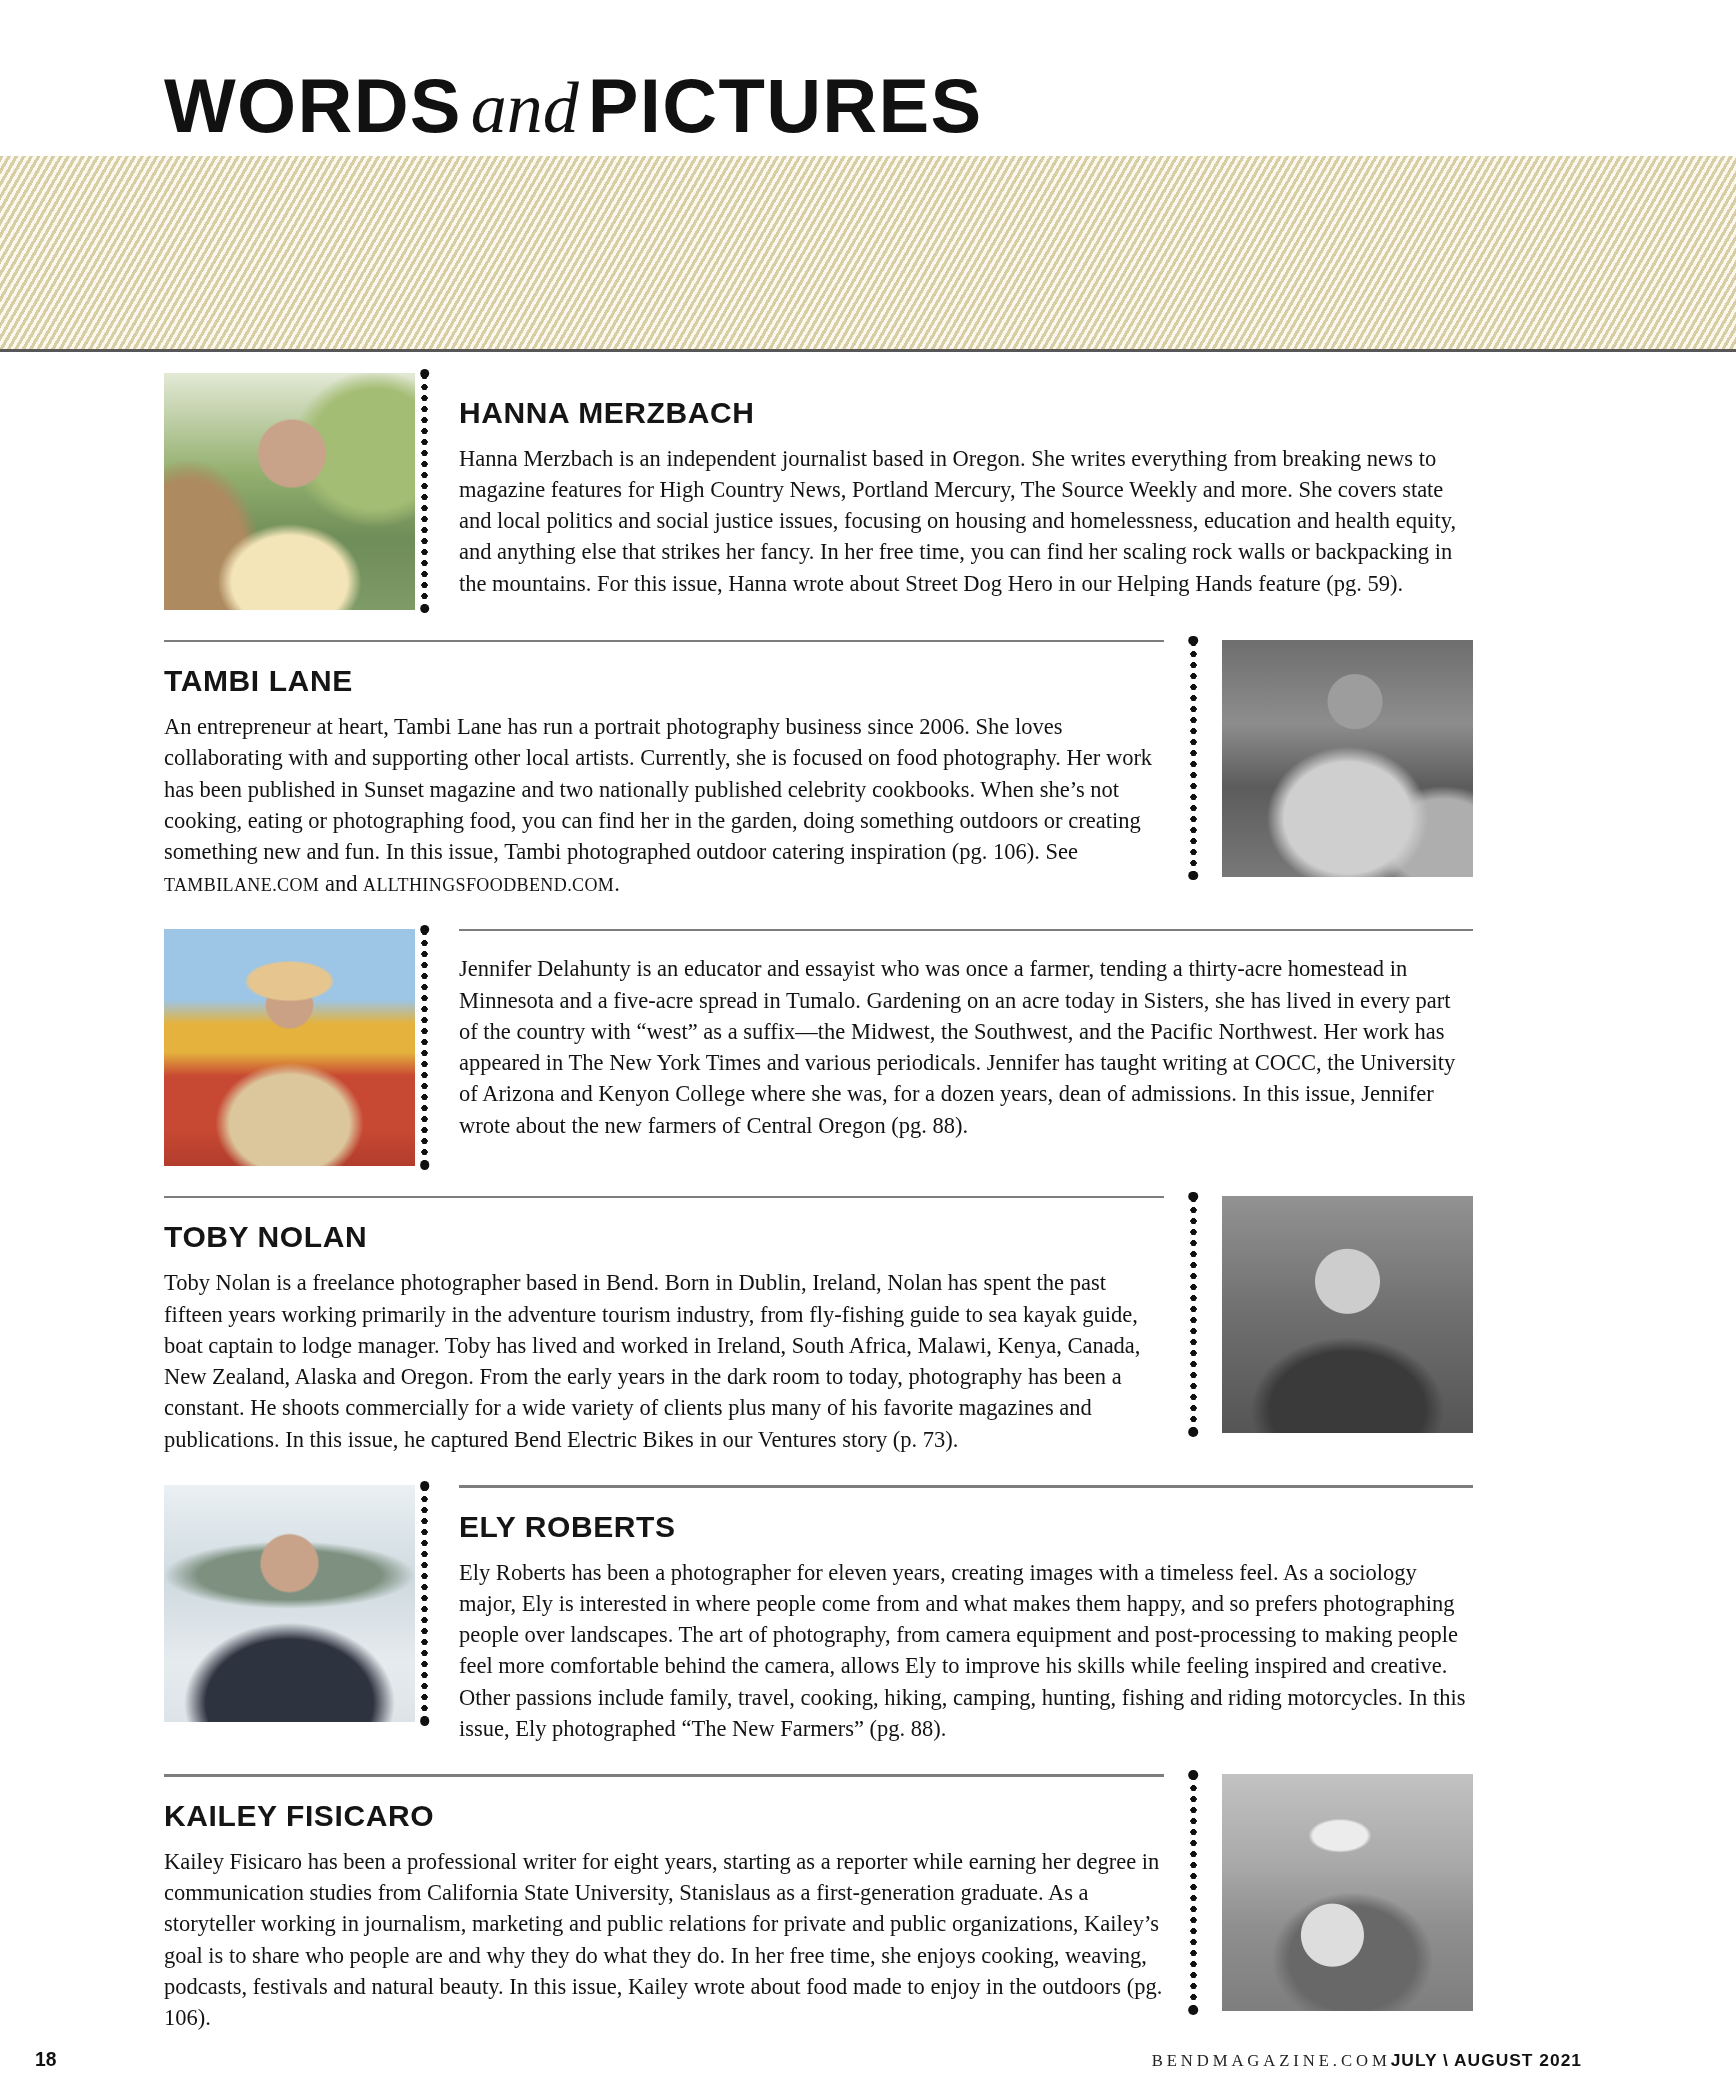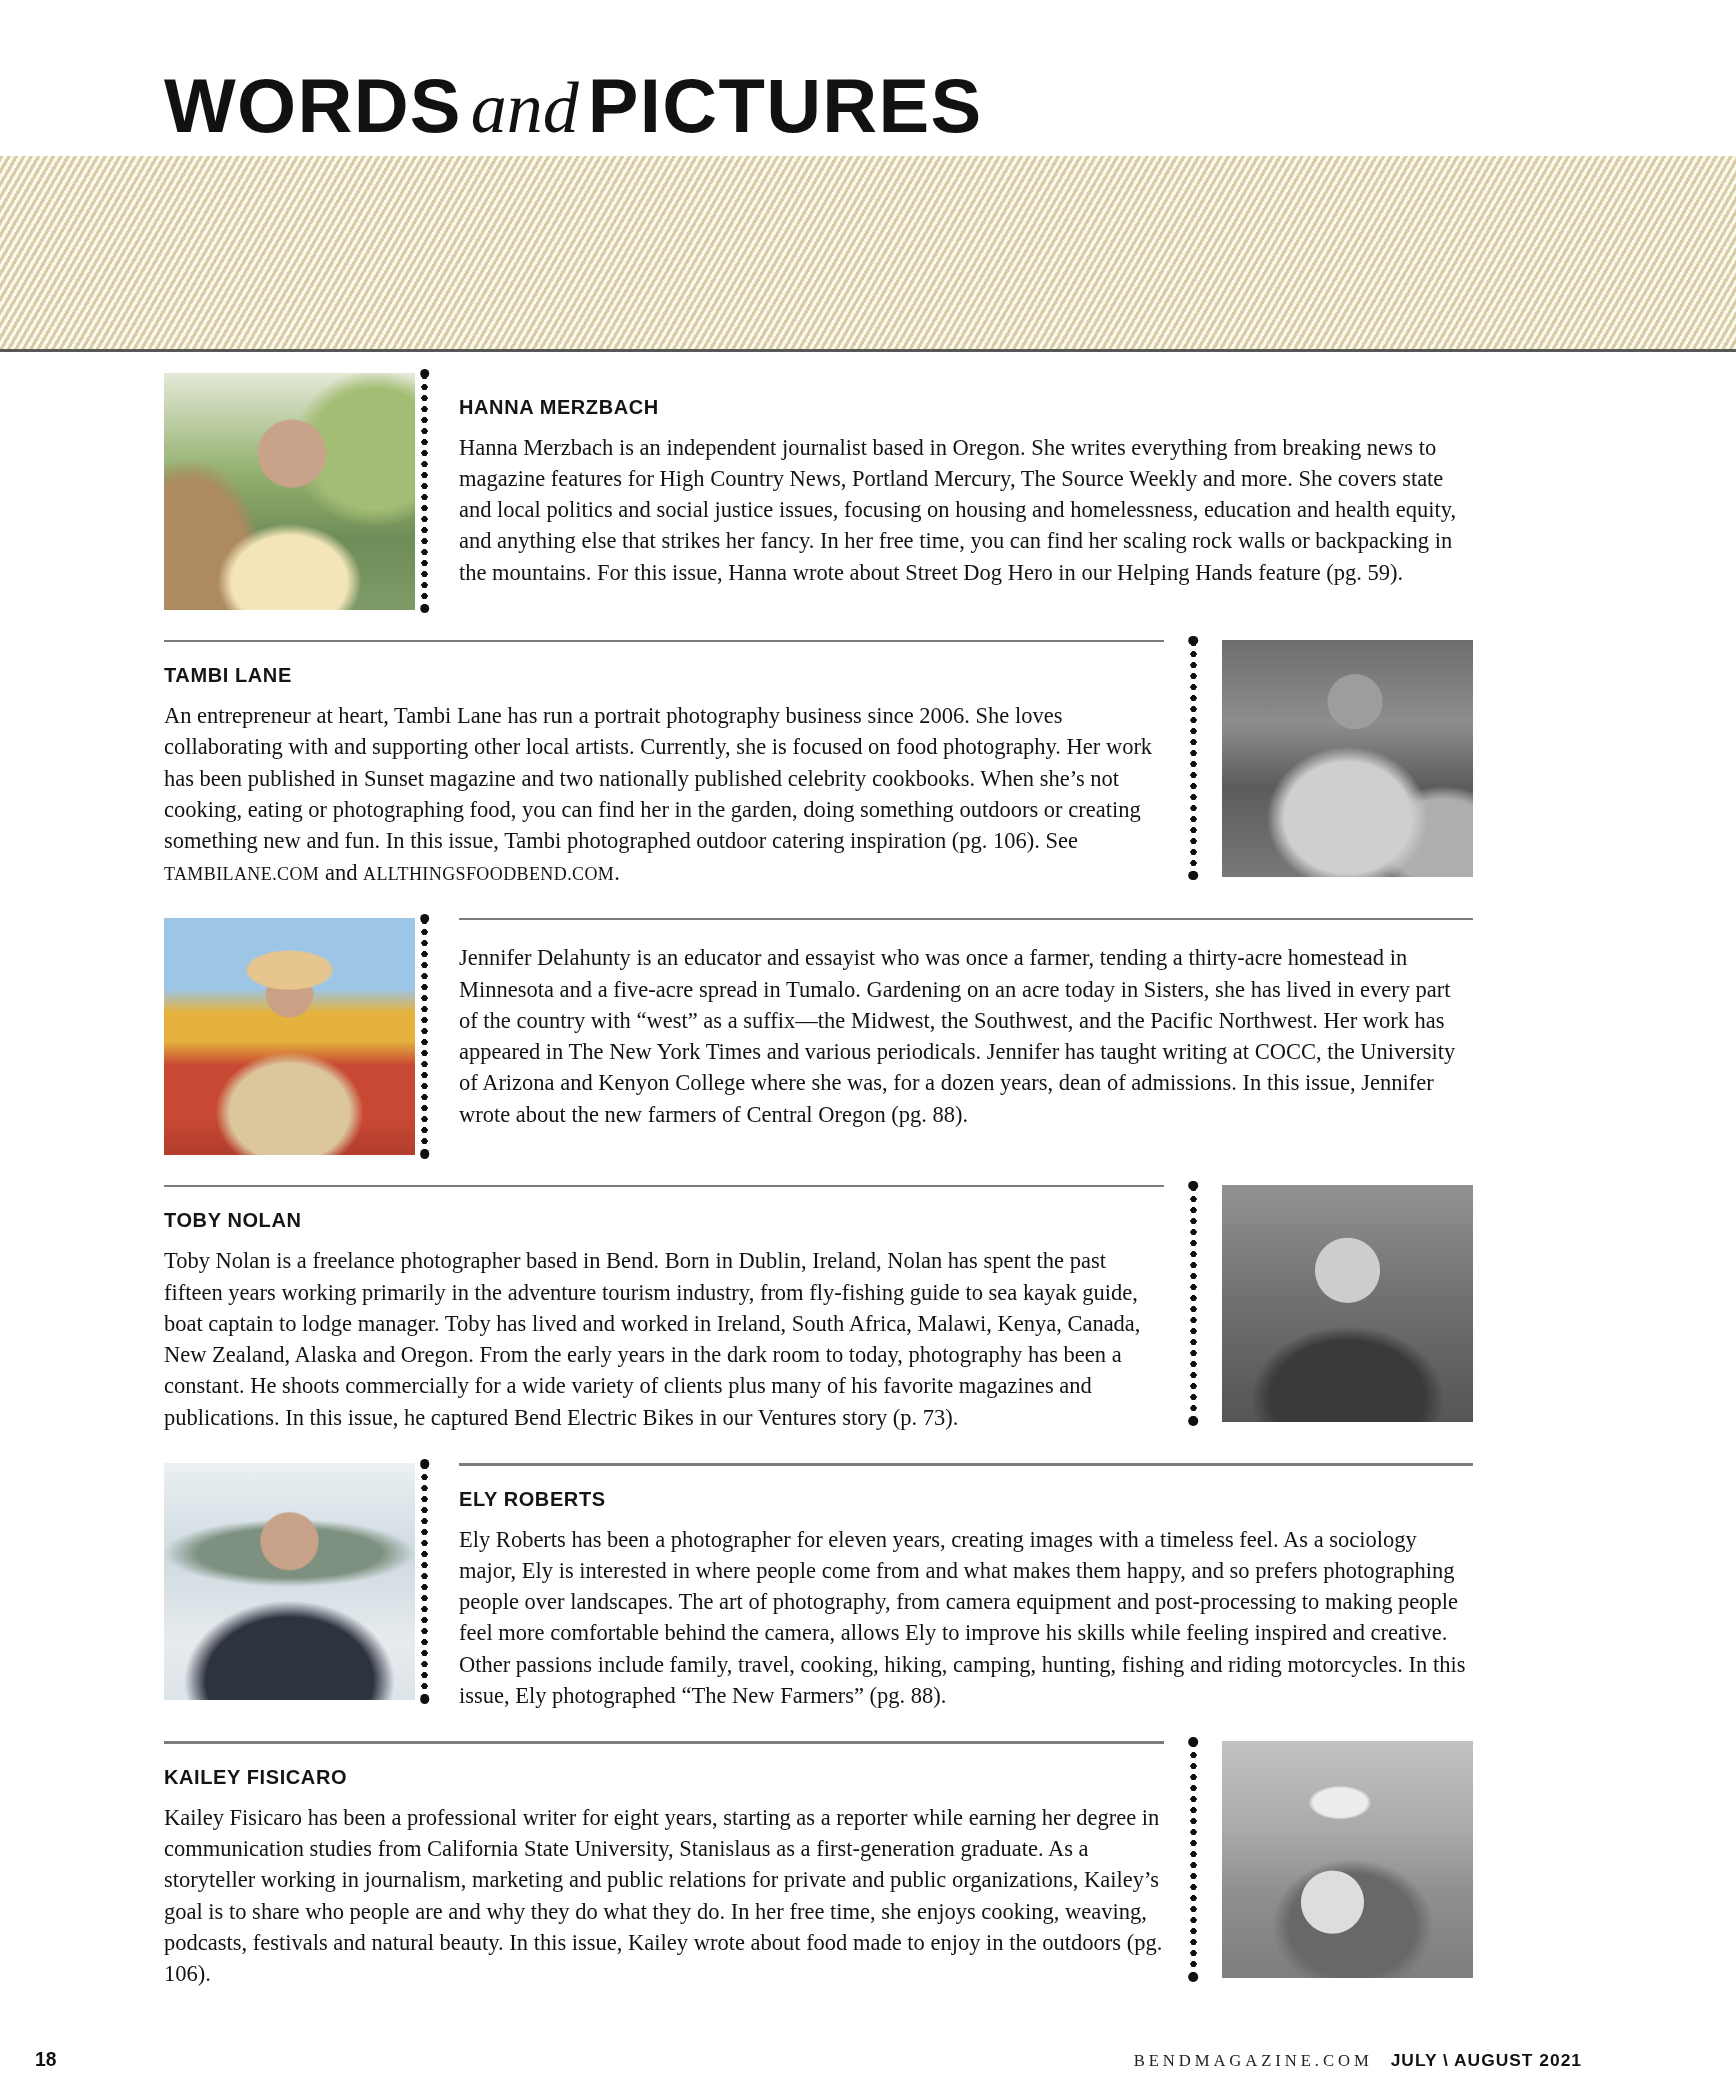--- a/index.html
+++ b/index.html
@@ -134,21 +134,21 @@
   .text{ padding-top:0; }
   .rule{
     height:2.6px;
     background:#7d7d7d;
     margin-bottom:22px;
   }
   .block.first .text{ padding-top:23px; }
   .name{
     font-family:"Liberation Sans", sans-serif;
     font-weight:700;
-    font-size:20px;
+    font-size:30px;
     letter-spacing:0.6px;
     color:#151515;
     margin-bottom:13px;
   }
   .bio{
     font-size:22.5px;
     line-height:1.39;
     color:#131313;
   }
   .bio .it{ }
@@ -164,21 +164,21 @@
     position:absolute; right:154px; bottom:26px;
     white-space:nowrap;
   }
   .footright .site{
     font-family:"Liberation Serif", serif;
     font-size:16.7px; letter-spacing:3.9px; color:#222;
   }
   .footright .issue{
     font-family:"Liberation Sans", sans-serif;
     font-weight:700; font-size:17.4px; letter-spacing:1px;
-    color:#111; margin-left:18px;
+    color:#111; margin-left:0;
   }
 </style>
 </head>
 <body>
 
 <div class="page">
 
   <div class="masthead">
     <h1><span>WORDS</span><span class="and">and</span><span>PICTURES</span></h1>
   </div>

